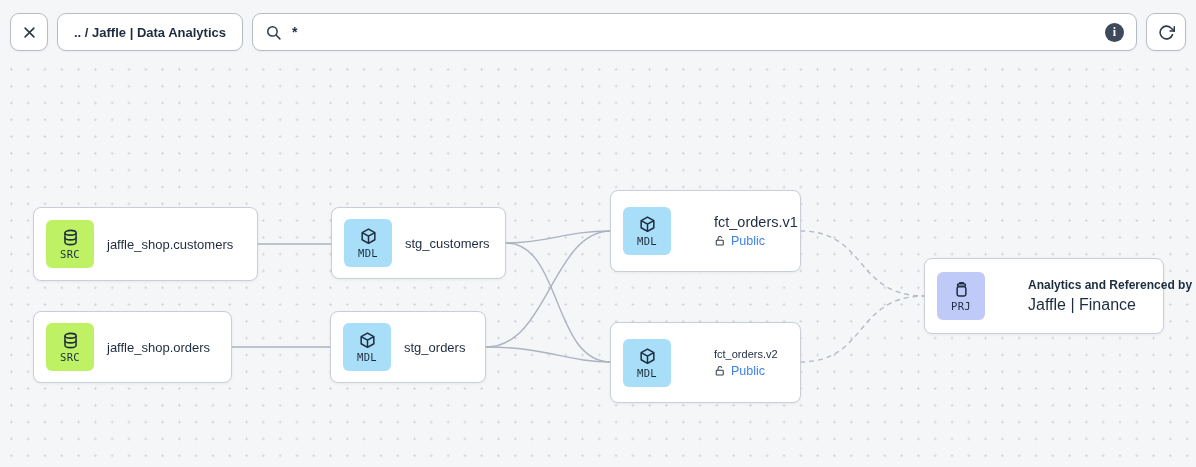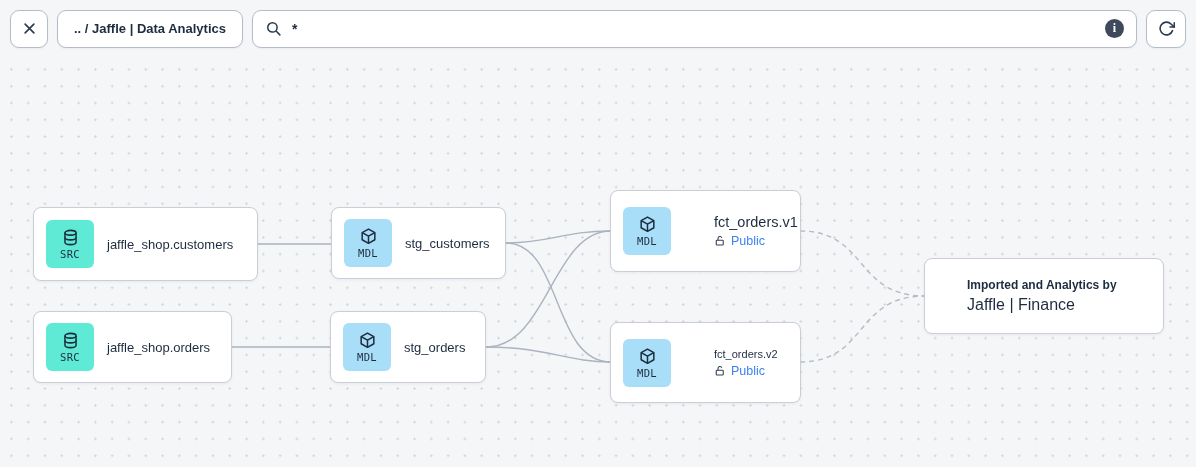--- a/index.html
+++ b/index.html
@@ -13,22 +13,22 @@
   
   .canvas {
     position:absolute; left:0; right:0; top:57px; bottom:0;
     background-image: radial-gradient(circle, #d4d8de 1px, transparent 1.3px);
     background-size: 16.8px 16.8px;
     background-position: 3px 4px;
   }
   
   .topbar {
     position:absolute; left:0; top:0; right:0; height:57px;
-    display:flex; align-items:center; gap:9px;
-    padding:5px 10px; background:#f5f6f8; z-index:5;
+    display:flex; gap:9px;
+    padding:13px 10px; background:#f5f6f8; z-index:5;
   }
   .tb-btn {
     background:#fff; border:1px solid #b6bdc8; border-radius:9px;
     height:38px; display:flex; align-items:center; justify-content:center;
     color:#2b3a4d; cursor:pointer; box-shadow:0 1px 2px rgba(25,39,62,.05);
     font-family:"Liberation Sans", sans-serif;
   }
   .tb-btn.square { width:38px; flex:0 0 38px; }
   .tb-btn.square.wide { width:40px; flex:0 0 40px; }
   .tb-btn.breadcrumb {
@@ -62,21 +62,21 @@
     border:1px solid #c9ced7; border-radius:8px;
     display:flex; align-items:center; gap:13px; padding:0 12px;
     box-shadow:0 1px 3px rgba(25,39,62,.06); cursor:pointer;
     white-space:nowrap;
   }
   .badge {
     width:48px; height:48px; border-radius:6px; flex:0 0 48px;
     display:flex; flex-direction:column; align-items:center; justify-content:center;
     gap:1px; color:#1e2c3f;
   }
-  .badge-src { background:#5eead4; }
+  .badge-src { background:#bef264; }
   .badge-mdl { background:#a8def8; }
   .badge-prj { background:#c0caf8; }
   .badge-label {
     font-family:"DejaVu Sans Mono", monospace; font-size:10.5px;
     letter-spacing:.3px; line-height:12px;
   }
   .node-title { font-size:13px; color:#1e2c3f; }
   .node-text { display:flex; flex-direction:column; gap:4px;margin-left:30px; }
   .node-access {
     display:flex; align-items:center; gap:5px;
@@ -229,17 +229,26 @@
             <rect x="4.5" y="10.5" width="14" height="9.5" rx="1.6"></rect>
             <path d="M8 10.5 V7 a4 4 0 0 1 7.7 -1.5"></path>
           </svg>
       </span>
       <span>Public</span>
     </div>
   </div>
 </div>
 
 <div class="node" style="left:924px; top:258px; width:240px; height:76px;">
+  <div class="badge badge-prj">
+    <span>
+      <svg class="icon-svg" width="19" height="19" viewBox="0 0 24 24" fill="none" stroke="#1e2c3f" stroke-width="1.9" stroke-linejoin="round">
+          <path d="M9 3.5 h6 M7 6.2 c0 -1 .9 -1.6 2 -1.6 h6 c1.1 0 2 .6 2 1.6 s-.9 1.6 -2 1.6 H9 c-1.1 0 -2 -.6 -2 -1.6 z"></path>
+          <rect x="6.5" y="8.6" width="11" height="11.5" rx="2.2"></rect>
+        </svg>
+    </span>
+    <span class="badge-label">PRJ</span>
+  </div>
   <div class="node-text">
-    <div class="node-subtitle">Imported and Analytics by</div>
+    <div class="node-subtitle">Analytics and Referenced by</div>
     <div class="node-title-lg">Jaffle | Finance</div>
   </div>
 </div>
 
 </body></html>

